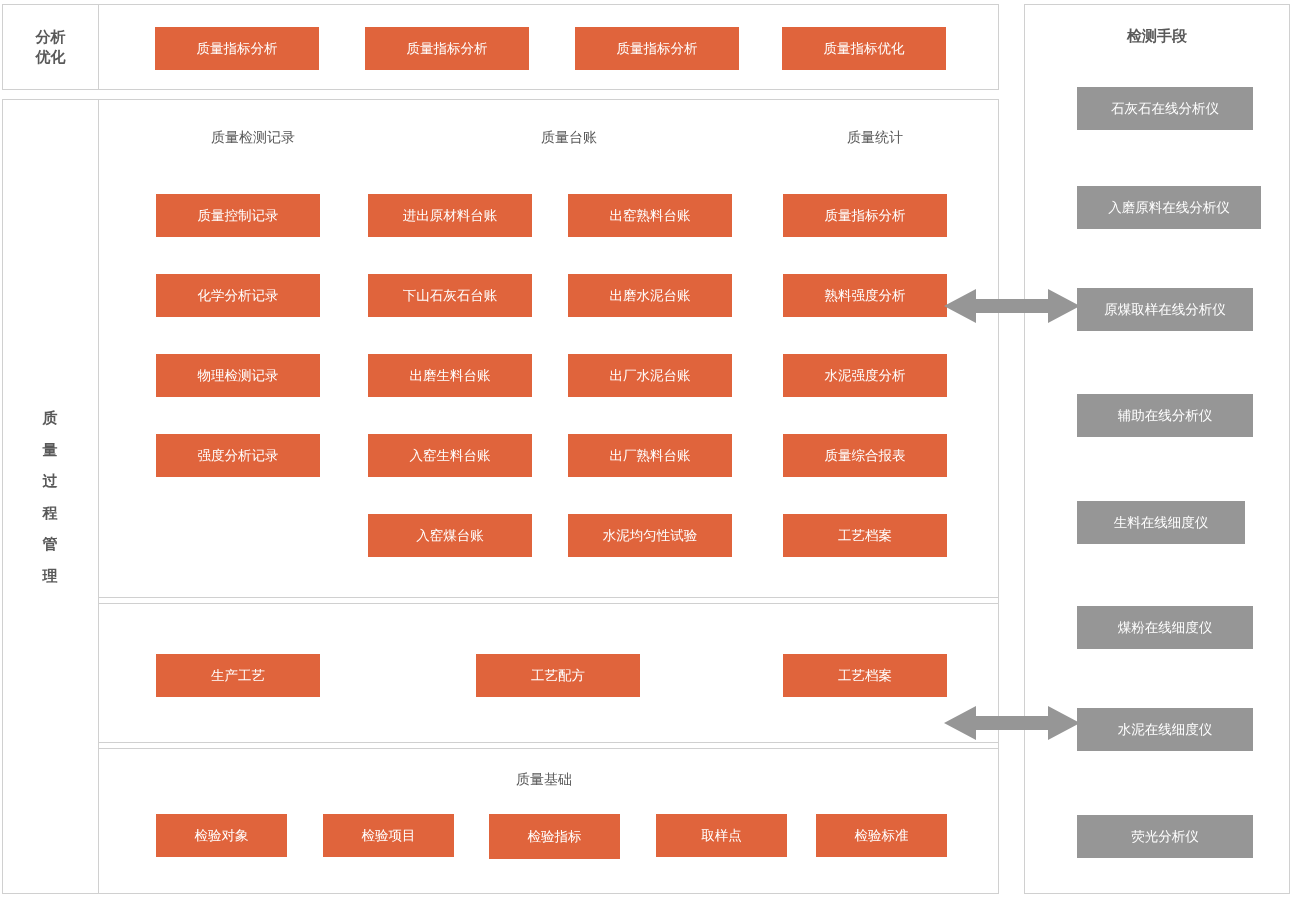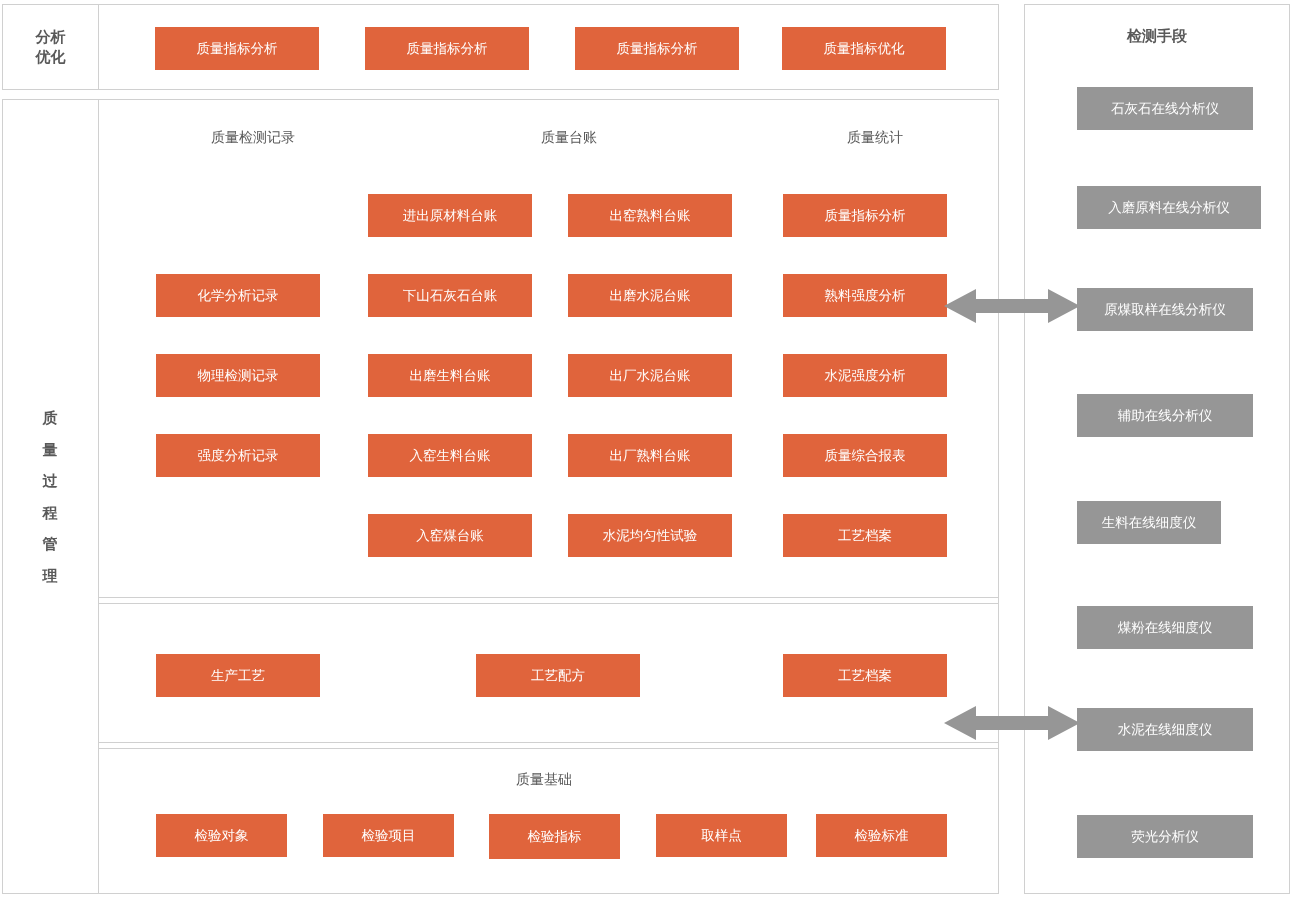--- a/index.html
+++ b/index.html
@@ -159,20 +159,21 @@
       <span>管</span>
       <span>理</span>
     </div>
 
     <div id="main-body">
 
       <div class="section-title" style="left:44px; top:29px; width:220px;">质量检测记录</div>
       <div class="section-title" style="left:256px; top:29px; width:428px;">质量台账</div>
       <div class="section-title" style="left:666px; top:29px; width:220px;">质量统计</div>
 
+      <div class="obox" style="left:57px; top:94px;  width:164px; height:43px;">质量控制记录</div>
       <div class="obox" style="left:57px; top:174px; width:164px; height:43px;">化学分析记录</div>
       <div class="obox" style="left:57px; top:254px; width:164px; height:43px;">物理检测记录</div>
       <div class="obox" style="left:57px; top:334px; width:164px; height:43px;">强度分析记录</div>
 
       <div class="obox" style="left:269px; top:94px;  width:164px; height:43px;">进出原材料台账</div>
       <div class="obox" style="left:269px; top:174px; width:164px; height:43px;">下山石灰石台账</div>
       <div class="obox" style="left:269px; top:254px; width:164px; height:43px;">出磨生料台账</div>
       <div class="obox" style="left:269px; top:334px; width:164px; height:43px;">入窑生料台账</div>
       <div class="obox" style="left:269px; top:414px; width:164px; height:43px;">入窑煤台账</div>
 
@@ -209,21 +210,21 @@
     </div>
   </div>
 
   <div class="panel" id="right-panel">
     <div id="right-title">检测手段</div>
 
     <div class="gbox" style="left:52px; top:82px;  width:176px; height:43px;">石灰石在线分析仪</div>
     <div class="gbox" style="left:52px; top:181px; width:184px; height:43px;">入磨原料在线分析仪</div>
     <div class="gbox" style="left:52px; top:283px; width:176px; height:43px;">原煤取样在线分析仪</div>
     <div class="gbox" style="left:52px; top:389px; width:176px; height:43px;">辅助在线分析仪</div>
-    <div class="gbox" style="left:52px; top:496px; width:144px; height:43px;">生料在线细度仪</div>
+    <div class="gbox" style="left:52px; top:496px; width:168px; height:43px;">生料在线细度仪</div>
     <div class="gbox" style="left:52px; top:601px; width:176px; height:43px;">煤粉在线细度仪</div>
     <div class="gbox" style="left:52px; top:703px; width:176px; height:43px;">水泥在线细度仪</div>
     <div class="gbox" style="left:52px; top:810px; width:176px; height:43px;">荧光分析仪</div>
   </div>
 
   <svg class="arrow-connector" style="left:944px; top:286px; width:136px; height:40px;" viewBox="0 0 136 40">
     <polygon points="0,20 32,3 32,13 104,13 104,3 136,20 104,37 104,27 32,27 32,37" fill="#969696"></polygon>
   </svg>
 
   <svg class="arrow-connector" style="left:944px; top:703px; width:136px; height:40px;" viewBox="0 0 136 40">

